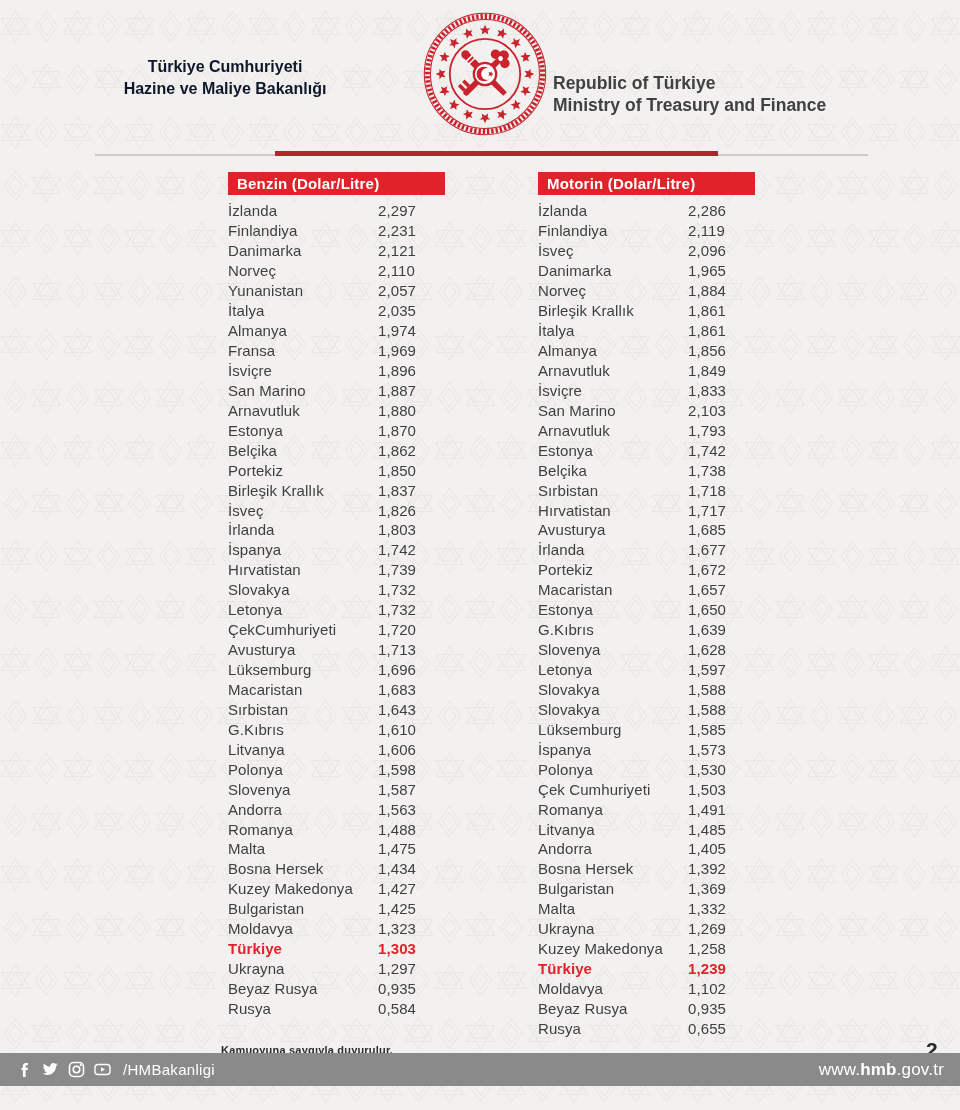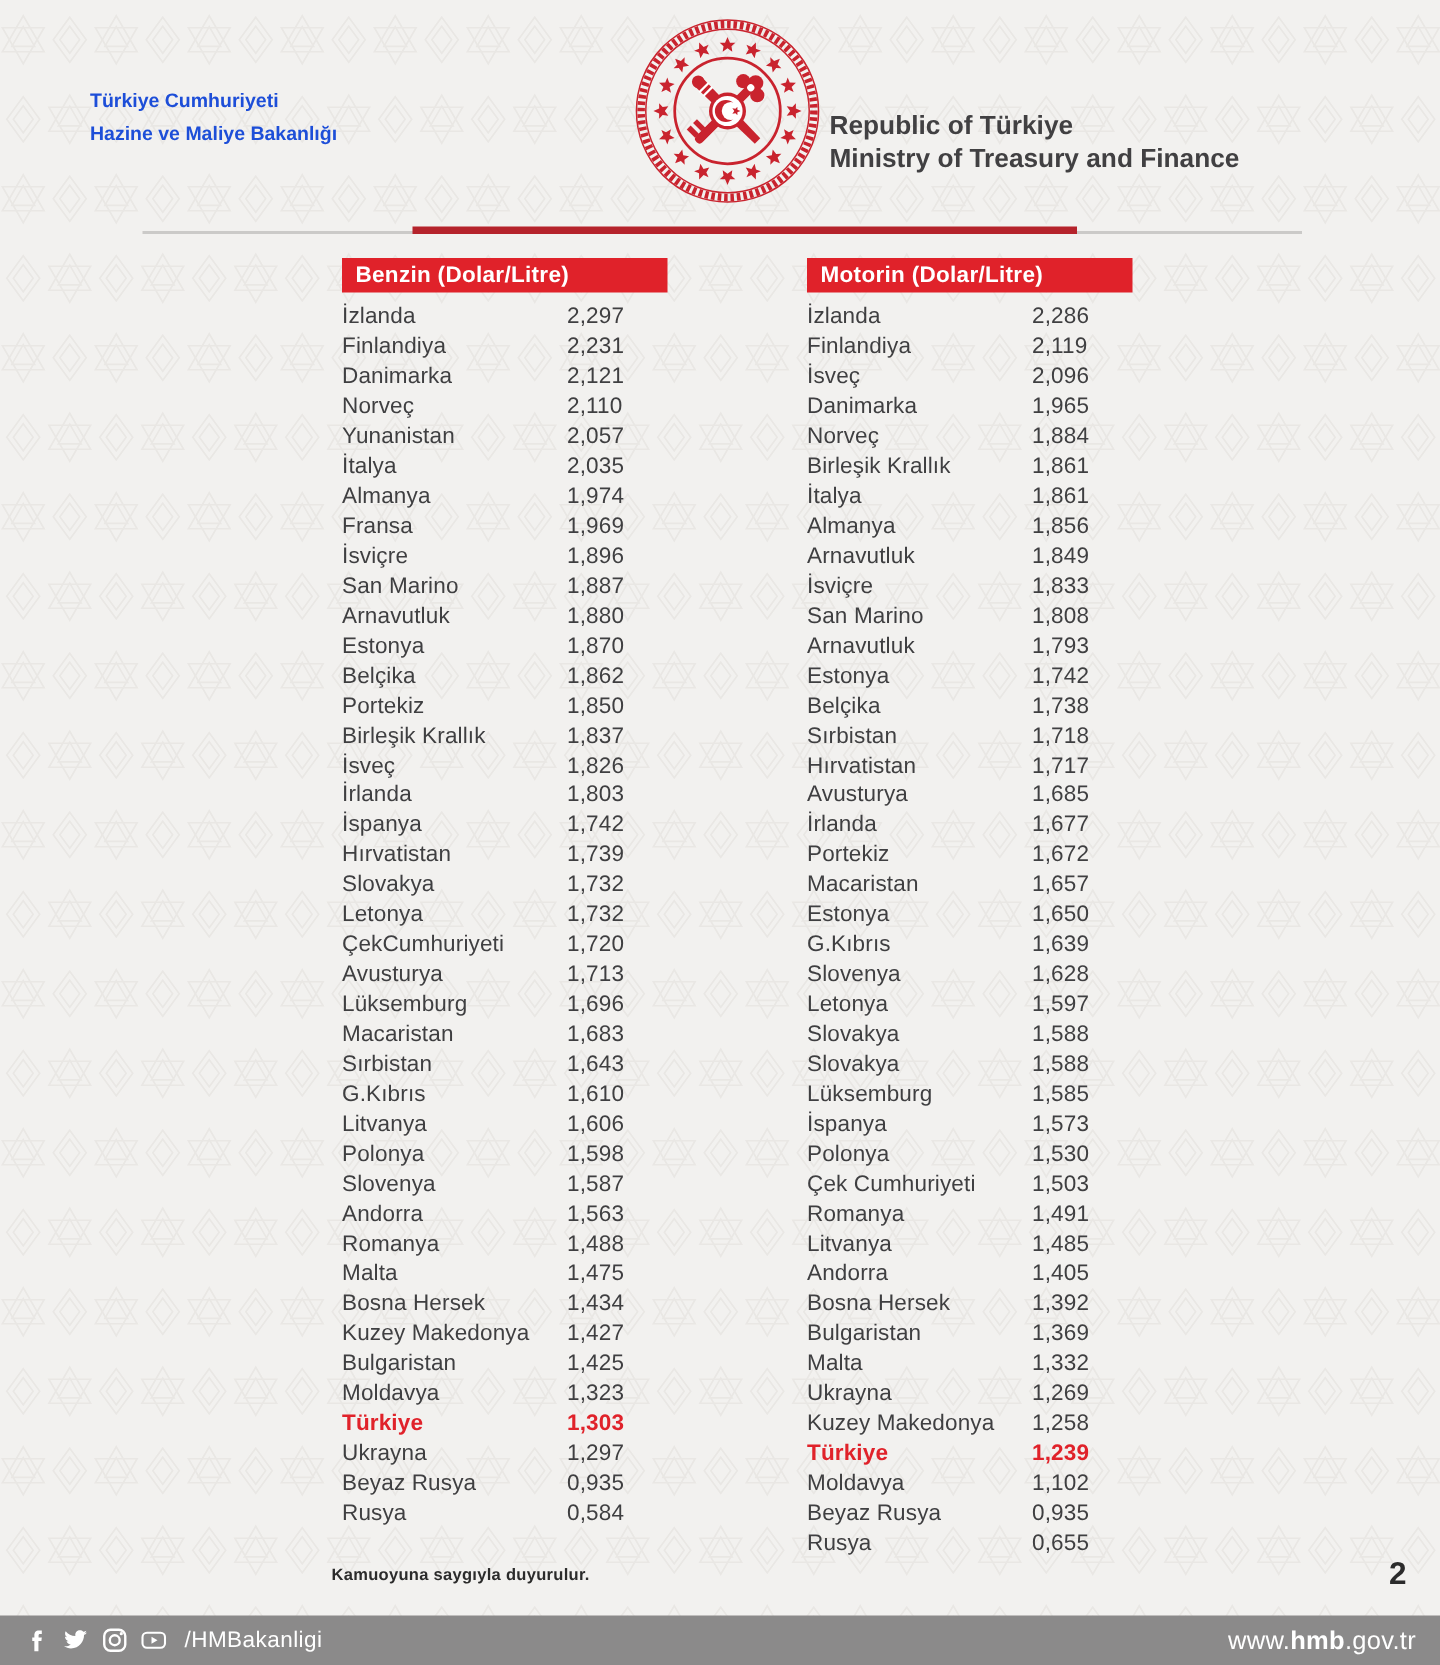--- a/index.html
+++ b/index.html
@@ -5,22 +5,22 @@
   html,body{margin:0;padding:0;}
   .page{
     position:relative;width:960px;height:1110px;overflow:hidden;
     background:#f2f1ef;
     font-family:"Liberation Sans",sans-serif;
     color:#3f3f41;
   }
   .bg-pattern{position:absolute;left:0;top:0;width:960px;height:1110px;}
 
   
-  .hdr-left{position:absolute;right:570px;top:56px;width:330px;text-align:left;
-    font-size:13px;font-weight:700;line-height:22px;color:#1d4ed8;}
+  .hdr-left{position:absolute;right:570px;top:56px;width:330px;text-align:center;
+    font-size:16px;font-weight:700;line-height:22px;color:#0f172a;}
   .hdr-right{position:absolute;left:553px;top:72px;width:340px;text-align:left;
     font-size:17.5px;font-weight:700;line-height:22px;color:#414042;}
   .logo{position:absolute;left:421px;top:10px;width:128px;height:128px;}
 
   
   .divider-gray{position:absolute;left:95px;top:154px;width:773px;height:2px;background:#cbcac8;}
   .divider-red{position:absolute;left:275px;top:151px;width:443px;height:5px;background:var(--divider-red,#b5232b);}
 
   
   .price-table{position:absolute;top:172px;width:217px;}
@@ -31,21 +31,21 @@
   .rows{margin-top:6px;}
   .row{height:19.95px;display:flex;align-items:center;font-size:15px;letter-spacing:.1px;}
   .row .country{width:150px;white-space:nowrap;}
   .row .value{white-space:nowrap;}
   .row.hl{color:var(--accent,#e0222a);font-weight:700;}
 
   .note{position:absolute;left:221px;top:1044px;font-size:11px;font-weight:700;color:#2b2b2b;letter-spacing:.2px;}
   .page-number{position:absolute;left:926px;top:1038px;font-size:21px;font-weight:700;color:#2b2b2b;}
 
   
-  .footer-bar{position:absolute;left:0;top:1077px;width:960px;height:33px;
+  .footer-bar{position:absolute;left:0;top:1053px;width:960px;height:33px;
     background:var(--footer-bg,#8b8a8a);display:flex;align-items:center;
     justify-content:space-between;padding:0 16px;box-sizing:border-box;color:#fff;}
   .social{display:flex;align-items:center;gap:9px;}
   .social .icon{width:17px;height:17px;display:flex;align-items:center;justify-content:center;}
   .social .icon svg{display:block;}
   .handle{font-size:15px;margin-left:3px;letter-spacing:.3px;}
   .website{font-size:17px;letter-spacing:.2px;text-align:right;}
   .website b{font-weight:700;}
 </style>
 </head>
@@ -353,21 +353,21 @@
         <div class="row">
           <span class="country">Arnavutluk</span>
           <span class="value">1,849</span>
         </div>
         <div class="row">
           <span class="country">İsviçre</span>
           <span class="value">1,833</span>
         </div>
         <div class="row">
           <span class="country">San Marino</span>
-          <span class="value">1,808</span>
+          <span class="value">2,103</span>
         </div>
         <div class="row">
           <span class="country">Arnavutluk</span>
           <span class="value">1,793</span>
         </div>
         <div class="row">
           <span class="country">Estonya</span>
           <span class="value">1,742</span>
         </div>
         <div class="row">

